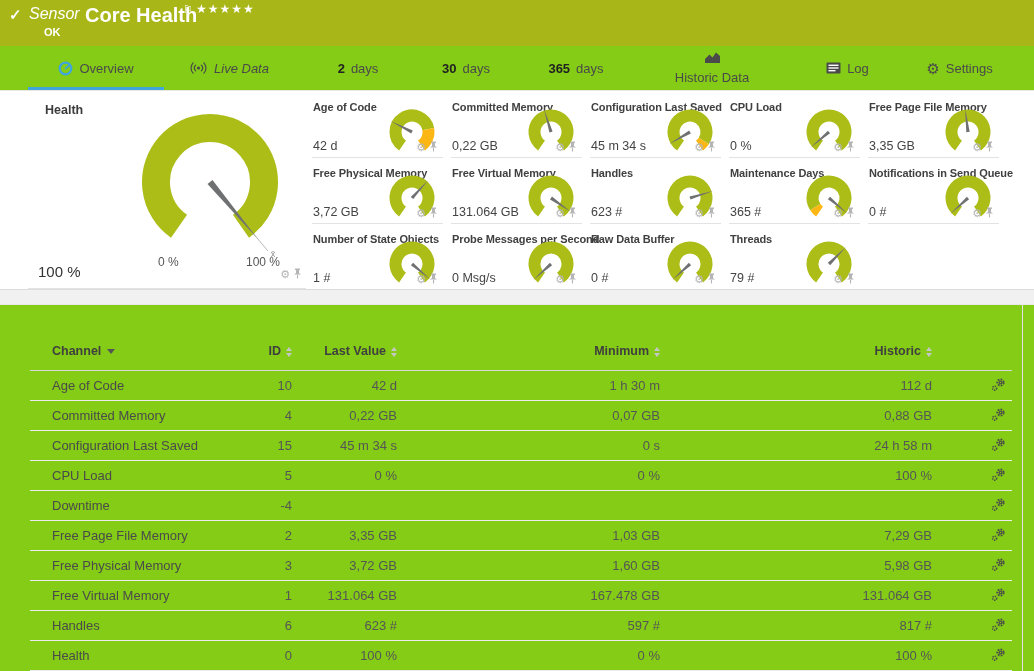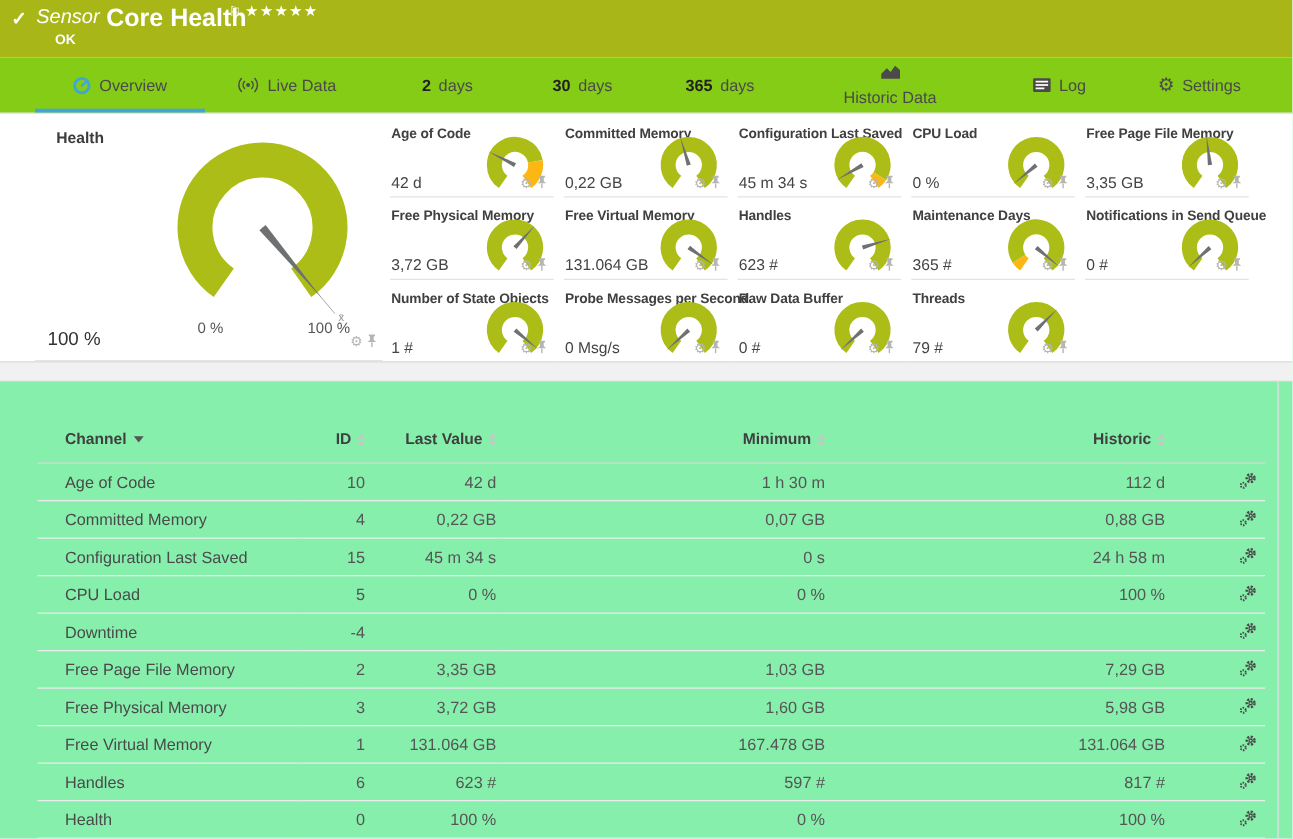--- a/index.html
+++ b/index.html
@@ -21,21 +21,21 @@
        font-size:13px;color:#4a4a4a;cursor:pointer;white-space:nowrap;}
   .tab b{color:#222;font-weight:bold;}
   .tab .ticon{display:inline-flex;align-items:center;line-height:1;}
   .tab.active::after{content:'';position:absolute;left:0;right:0;bottom:0;height:3px;background:#3fa5dc;}
   .tab .gearglyph{font-size:15px;color:#4a4a4a;line-height:1;}
 
   
   .gaugepanel{position:absolute;left:0;top:91px;width:100%;height:198px;background:#fff;}
   .band{position:absolute;left:0;top:289px;width:100%;height:16px;background:#f1f1f1;
         border-top:1px solid #dcdcdc;border-bottom:1px solid #e8e8e8;box-sizing:border-box;}
-  .tablepanel{position:absolute;left:0;top:305px;width:100%;height:366px;background:#86efac;overflow:hidden;}
+  .tablepanel{position:absolute;left:0;top:305px;width:100%;height:366px;background:#84cc16;overflow:hidden;}
   .gutter{position:absolute;left:1022px;top:305px;height:366px;width:12px;border-left:1px solid #e2e2e2;}
 
   
   .healthtile{position:absolute;left:28px;top:4px;width:278px;height:193px;border-bottom:1px solid #e3e3e3;}
   .htitle{position:absolute;left:17px;top:8px;font-size:12.5px;font-weight:bold;color:#3c3c3c;}
   .hgauge{position:absolute;left:97px;top:3px;}
   .hscale0{position:absolute;left:130px;top:160px;font-size:12px;color:#555;}
   .hscale1{position:absolute;left:218px;top:160px;font-size:12px;color:#555;}
   .hval{position:absolute;left:10px;top:168px;font-size:15px;color:#333;}
   .hicons{position:absolute;right:4px;bottom:6px;}
@@ -84,21 +84,21 @@
   <div class="tabbar">
       <div class="tab active" style="left: 28px; width: 136px;">
         <span class="ticon">
           <svg width="15" height="15" viewBox="0 0 15 15">
             <circle cx="7.5" cy="7.5" r="5.8" fill="none" stroke="#3fa5dc" stroke-width="2.2"></circle>
             <line x1="7.5" y1="7.5" x2="11" y2="4.5" stroke="#3fa5dc" stroke-width="1.7" stroke-linecap="round"></line>
           </svg>
         </span>
         <span>Overview</span>
       </div>
-      <div class="tab" style="left: 170px; width: 118px;">
+      <div class="tab" style="left: 170px; width: 118px; font-style: italic;">
         <span class="ticon">
           <svg width="19" height="14" viewBox="0 0 19 14">
             <circle cx="9.5" cy="7" r="1.6" fill="#4a4a4a"></circle>
             <path d="M6.6 4.2 a4.1 4.1 0 0 0 0 5.6 M4.1 1.8 a7.6 7.6 0 0 0 0 10.4 M12.4 4.2 a4.1 4.1 0 0 1 0 5.6 M14.9 1.8 a7.6 7.6 0 0 1 0 10.4" fill="none" stroke="#4a4a4a" stroke-width="1.2" stroke-linecap="round"></path>
           </svg>
         </span>
         <span>Live Data</span>
       </div>
       <div class="tab" style="left: 330px; width: 56px;">
         <b>2</b>

